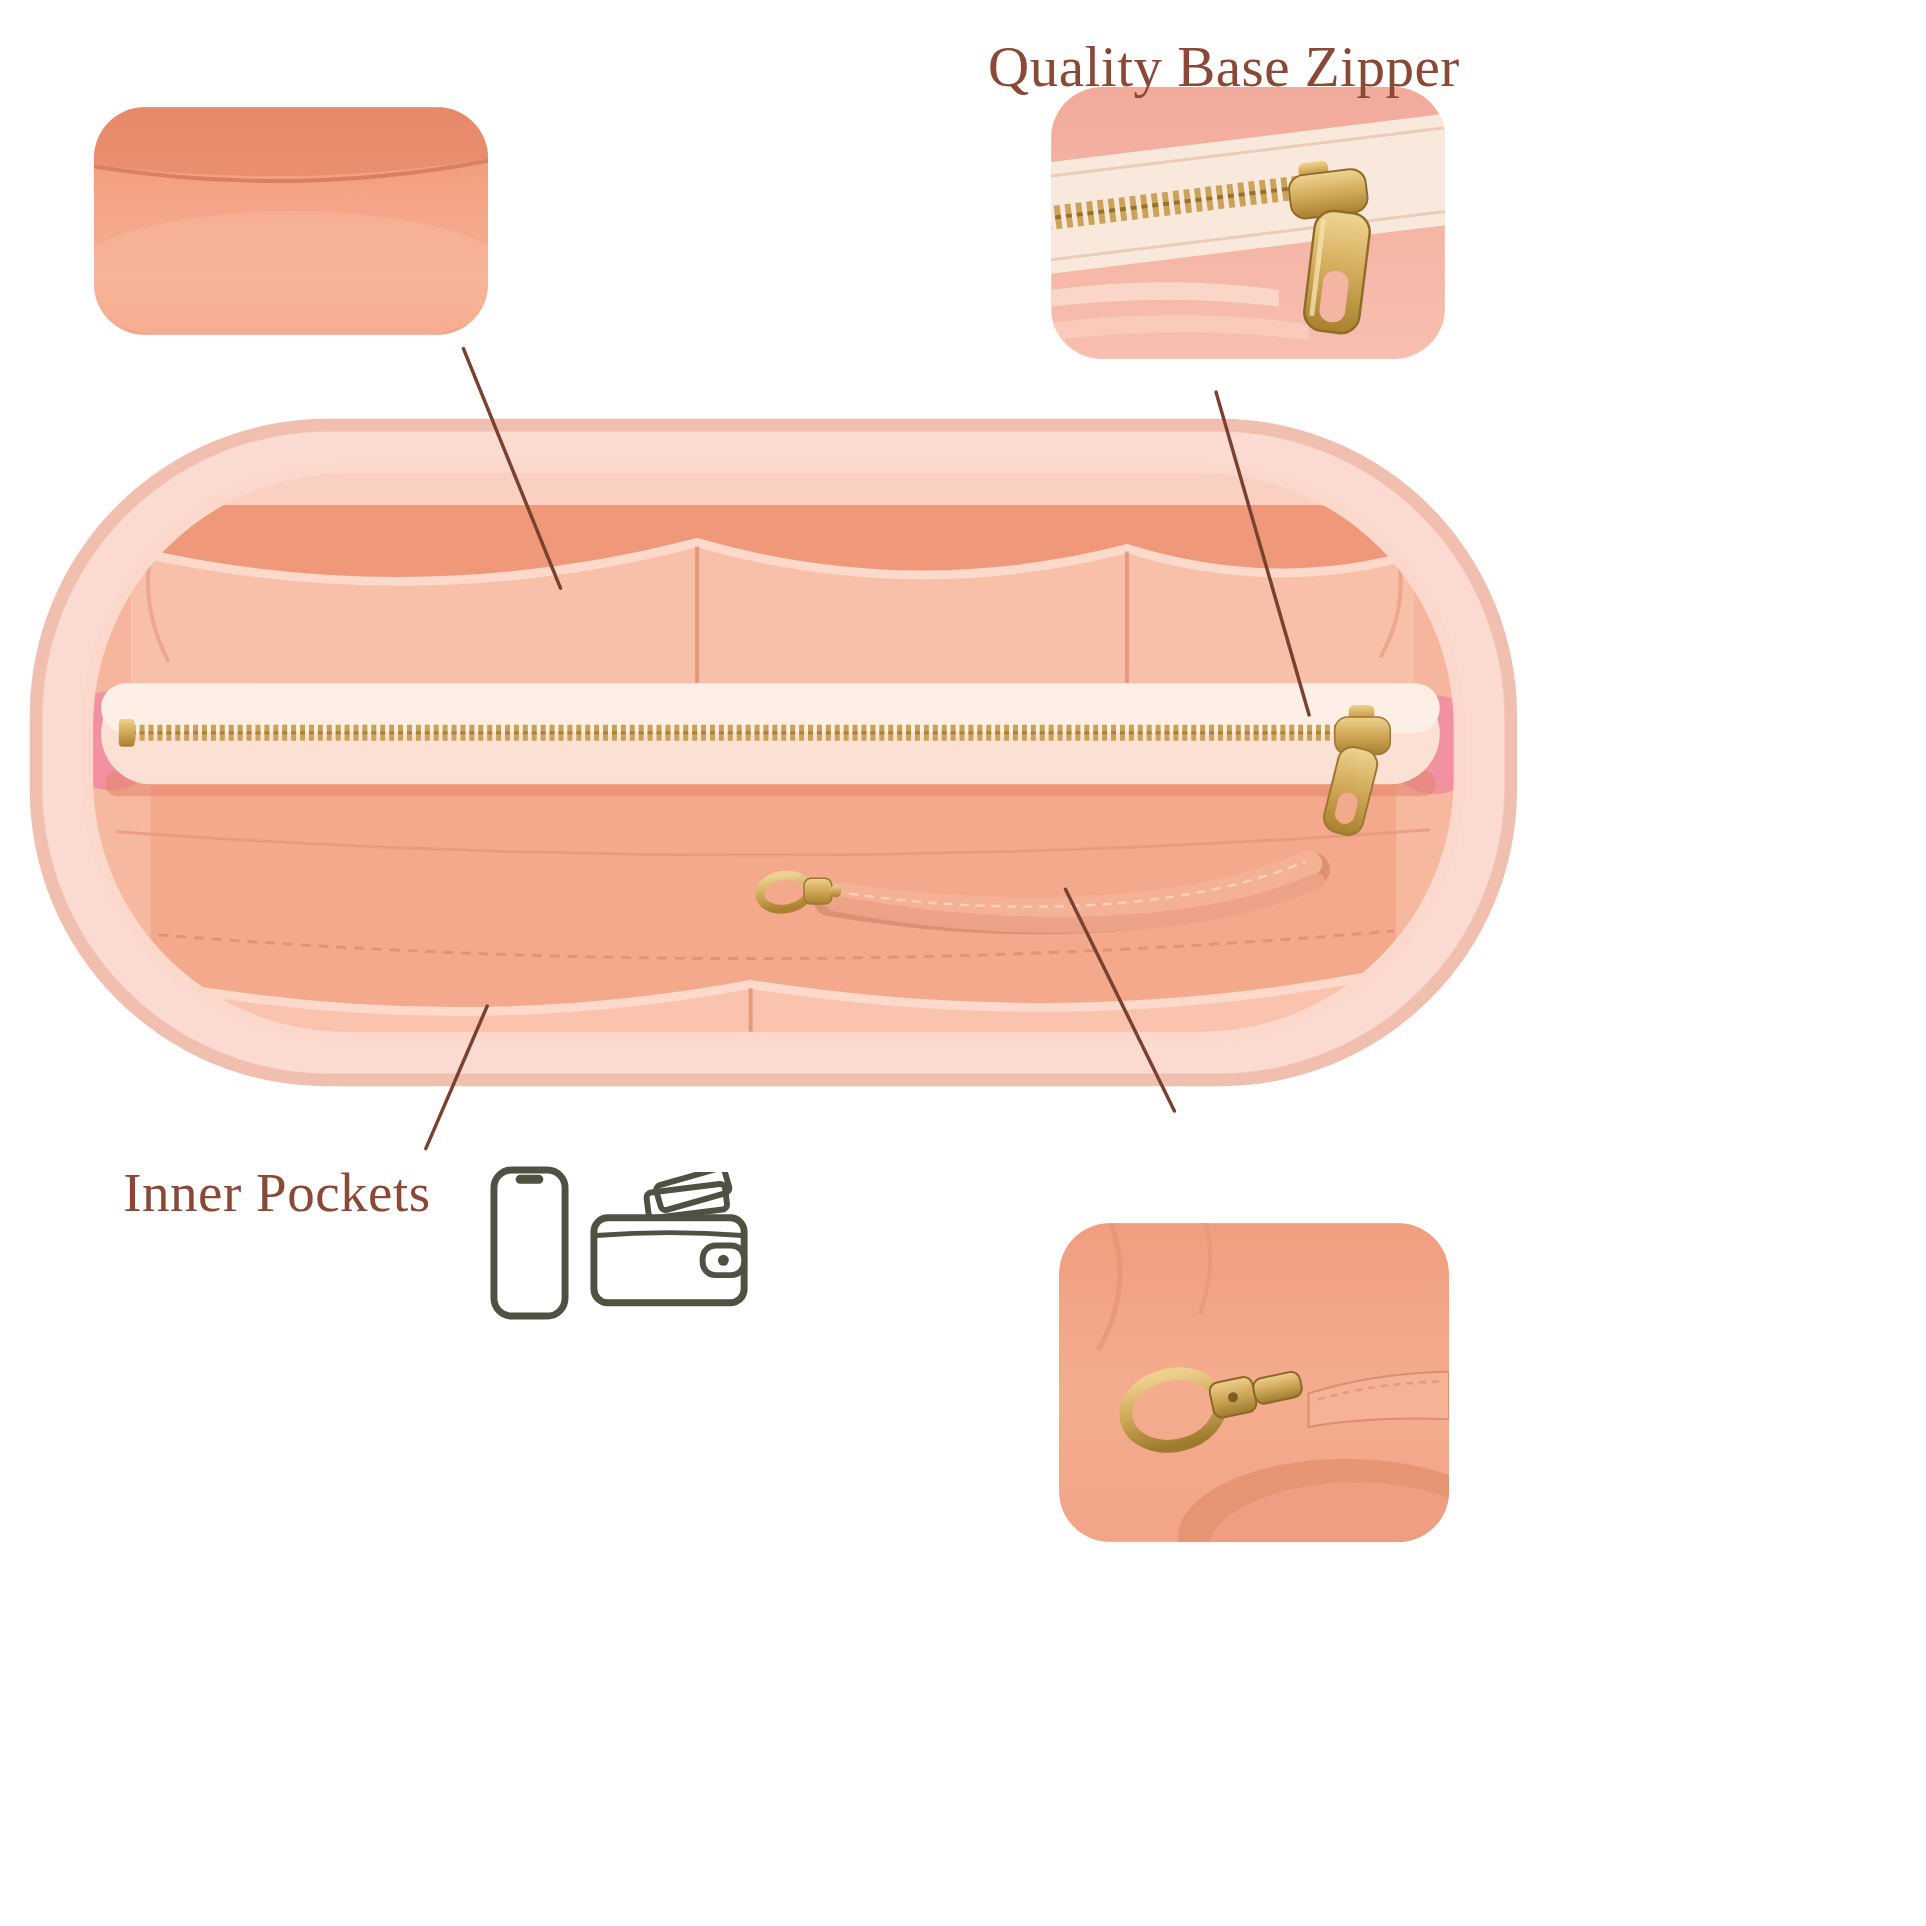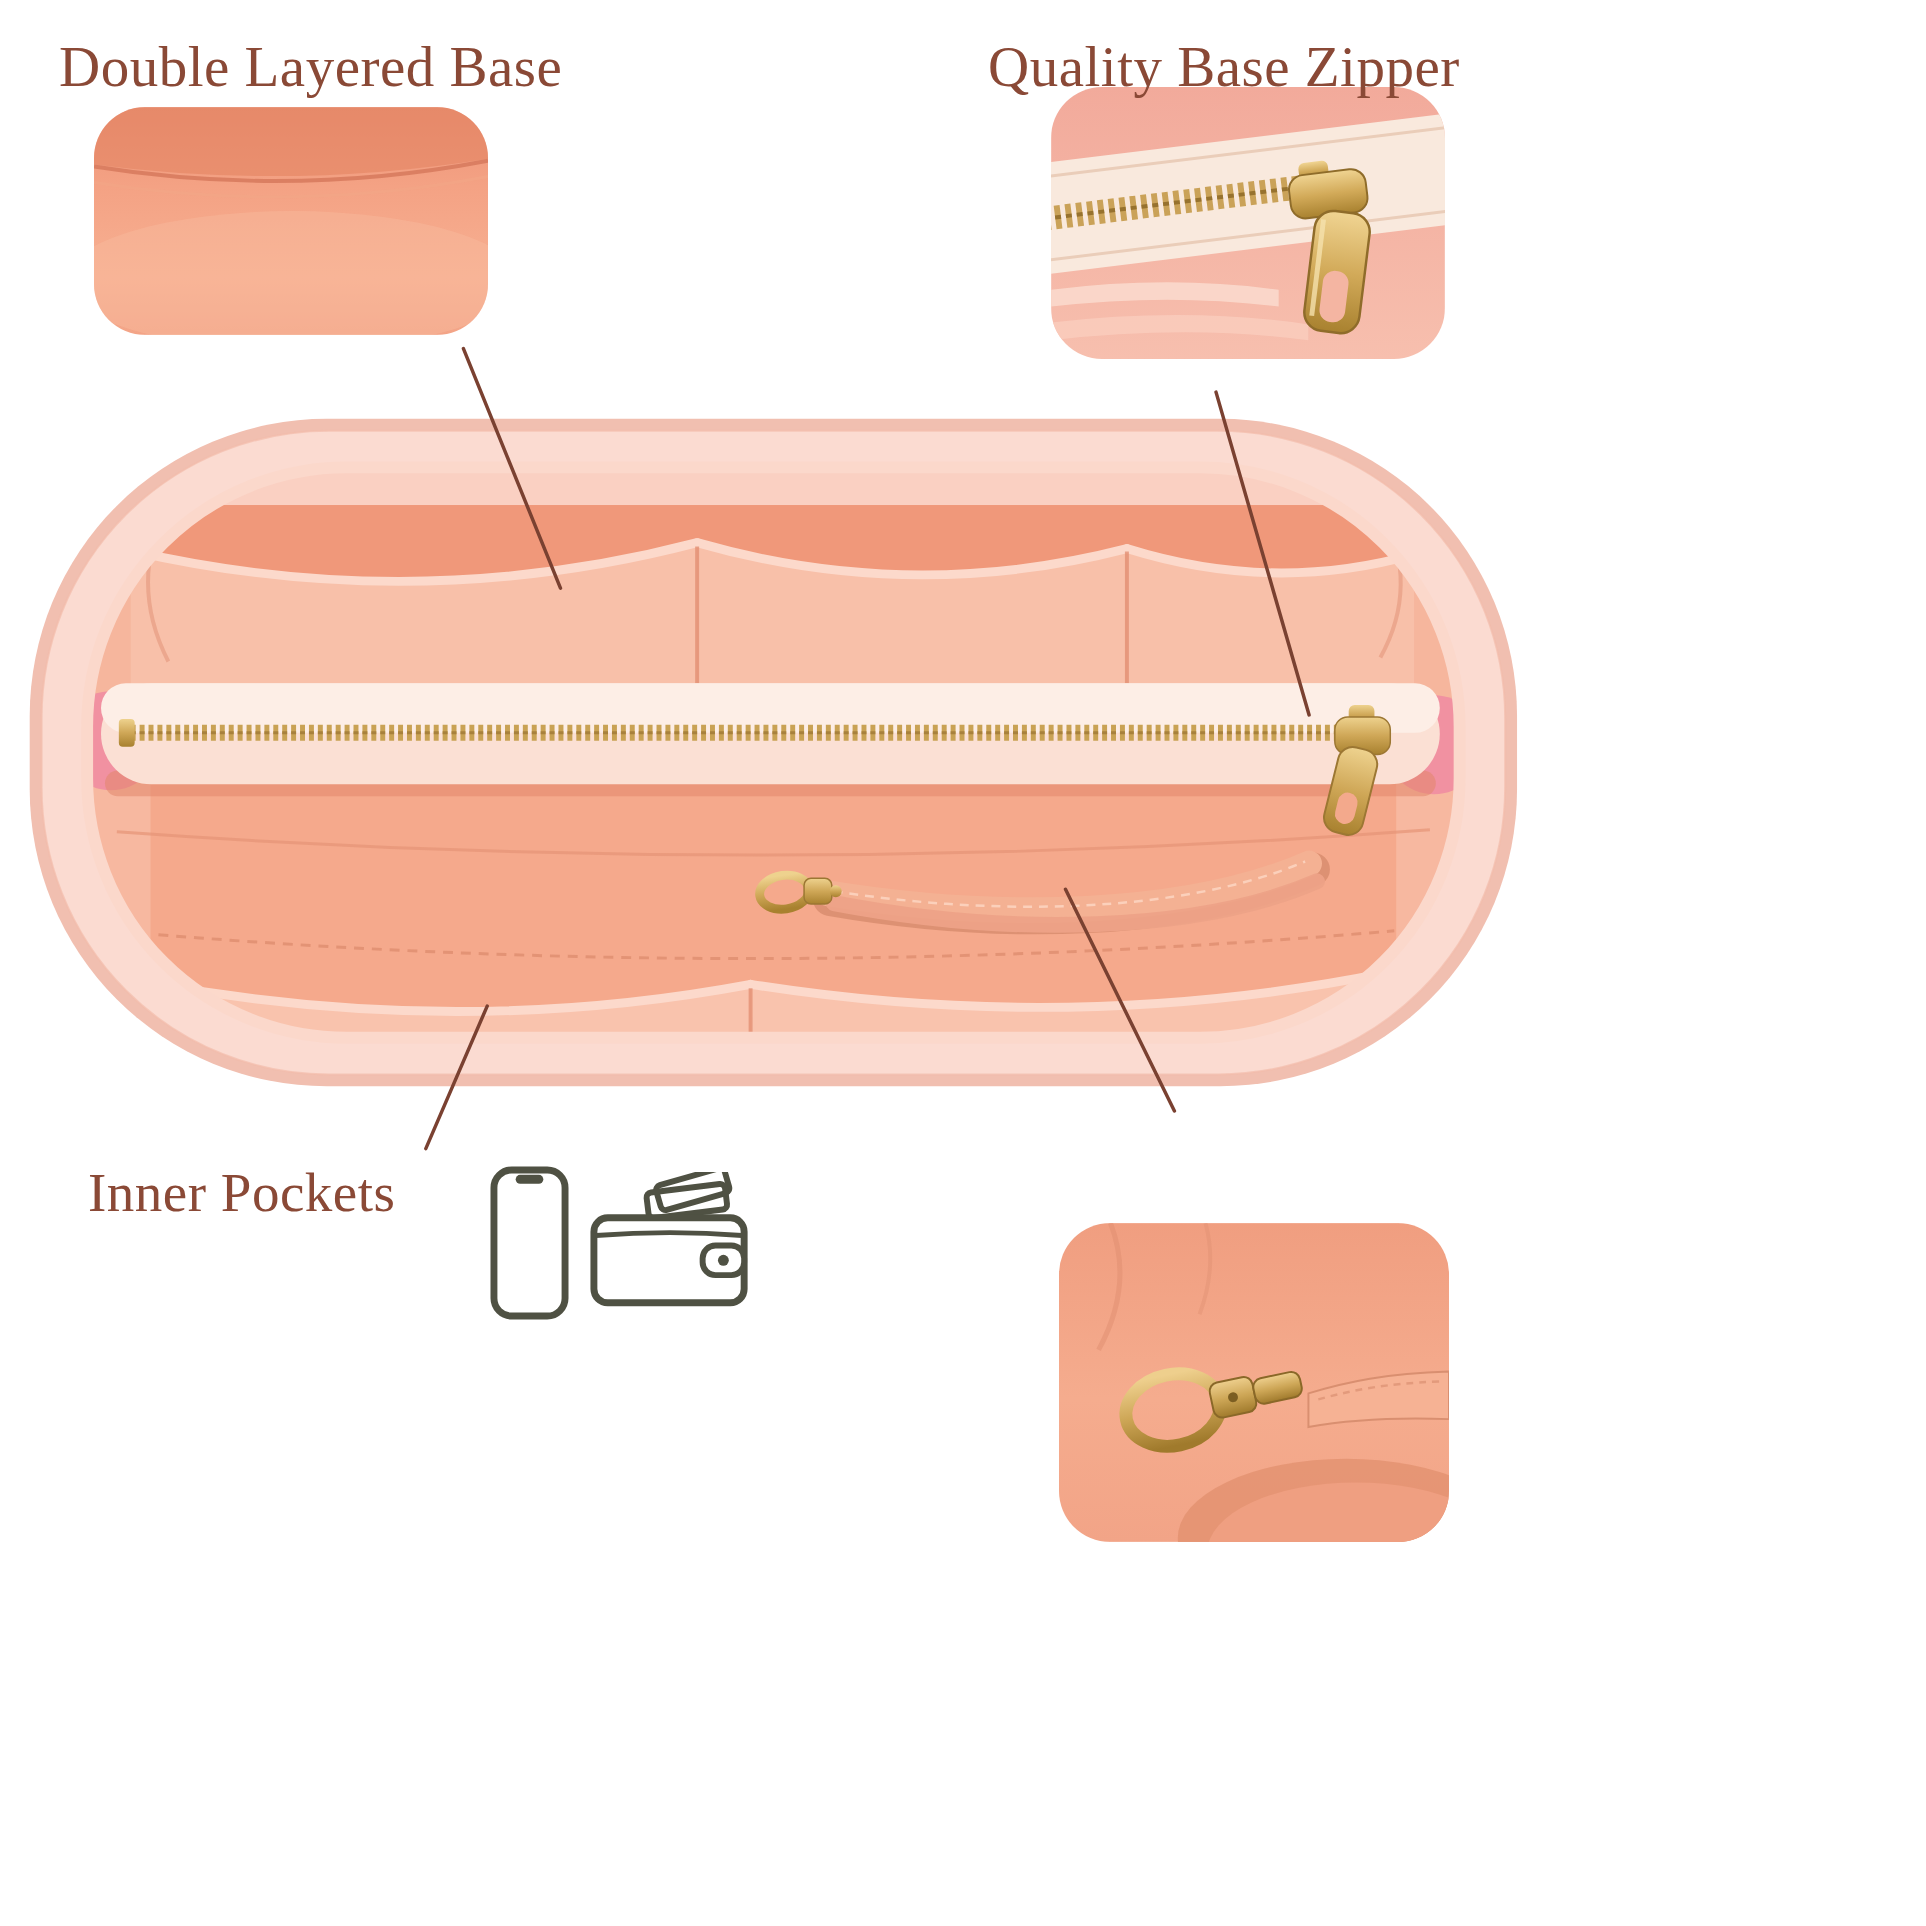--- a/index.html
+++ b/index.html
@@ -4,21 +4,21 @@
 <style>
   *{margin:0;padding:0;box-sizing:border-box}
   html,body{background:#ffffff}
   body{width:1927px;height:1927px;overflow:hidden;font-family:"Liberation Serif",serif}
   .canvas{position:relative;width:1927px;height:1927px;background:var(--background,#ffffff)}
   svg.full{position:absolute;left:0;top:0;width:1927px;height:1927px}
   .label{position:absolute;color:var(--label-text,#8a4936);font-size:57px;letter-spacing:0.5px;white-space:nowrap}
   .label-tl{left:59px;top:34px}
   .label-tr{left:988px;top:34px}
   .label-kc{left:1127px;top:1113px}
-  .label-bl{left:88px;top:1154px;width:394px;font-size:55px;line-height:77px;white-space:normal}
+  .label-bl{left:80px;top:1154px;width:394px;font-size:55px;line-height:77px;text-align:center;white-space:normal}
   .inset{position:absolute;border-radius:51px;overflow:hidden}
   .inset svg{display:block;width:100%;height:100%}
   .inset-base{left:94px;top:107px;width:394px;height:228px}
   .inset-zipper{left:1051px;top:87px;width:394px;height:272px}
   .inset-keychain{left:1059px;top:1223px;width:390px;height:319px}
   .leads{pointer-events:none}
   .leader{stroke:var(--leader-line,#7a4131);stroke-width:3.5;stroke-linecap:round}
   .icon{position:absolute}
 </style>
 </head>
@@ -187,21 +187,20 @@
     </svg>
   </div>
 
   <svg class="full leads" viewBox="0 0 1946 1946" aria-hidden="true">
     <line class="leader" x1="468" y1="352" x2="566" y2="594"></line>
     <line class="leader" x1="1228" y1="396" x2="1322" y2="722"></line>
     <line class="leader" x1="492" y1="1016" x2="430" y2="1160"></line>
     <line class="leader" x1="1076" y1="898" x2="1186" y2="1122"></line>
   </svg>
 
-  <div class="label label-tl">Double Layered Base</div>
   <div class="label label-tr">Quality Base Zipper</div>
   <div class="label label-bl">
     <div>Inner Pockets</div>
   </div>
 
   <svg class="icon" style="left:488px;top:1164px" width="83" height="158" viewBox="0 0 84 160" aria-hidden="true">
     <rect x="6" y="6" width="72" height="148" rx="18" fill="none" stroke="#4f5143" stroke-width="7"></rect>
     <rect x="28" y="11" width="28" height="9" rx="4.5" fill="#4f5143"></rect>
   </svg>
   <svg class="icon" style="left:586px;top:1172px" width="170" height="141" viewBox="0 0 172 142" aria-hidden="true">

